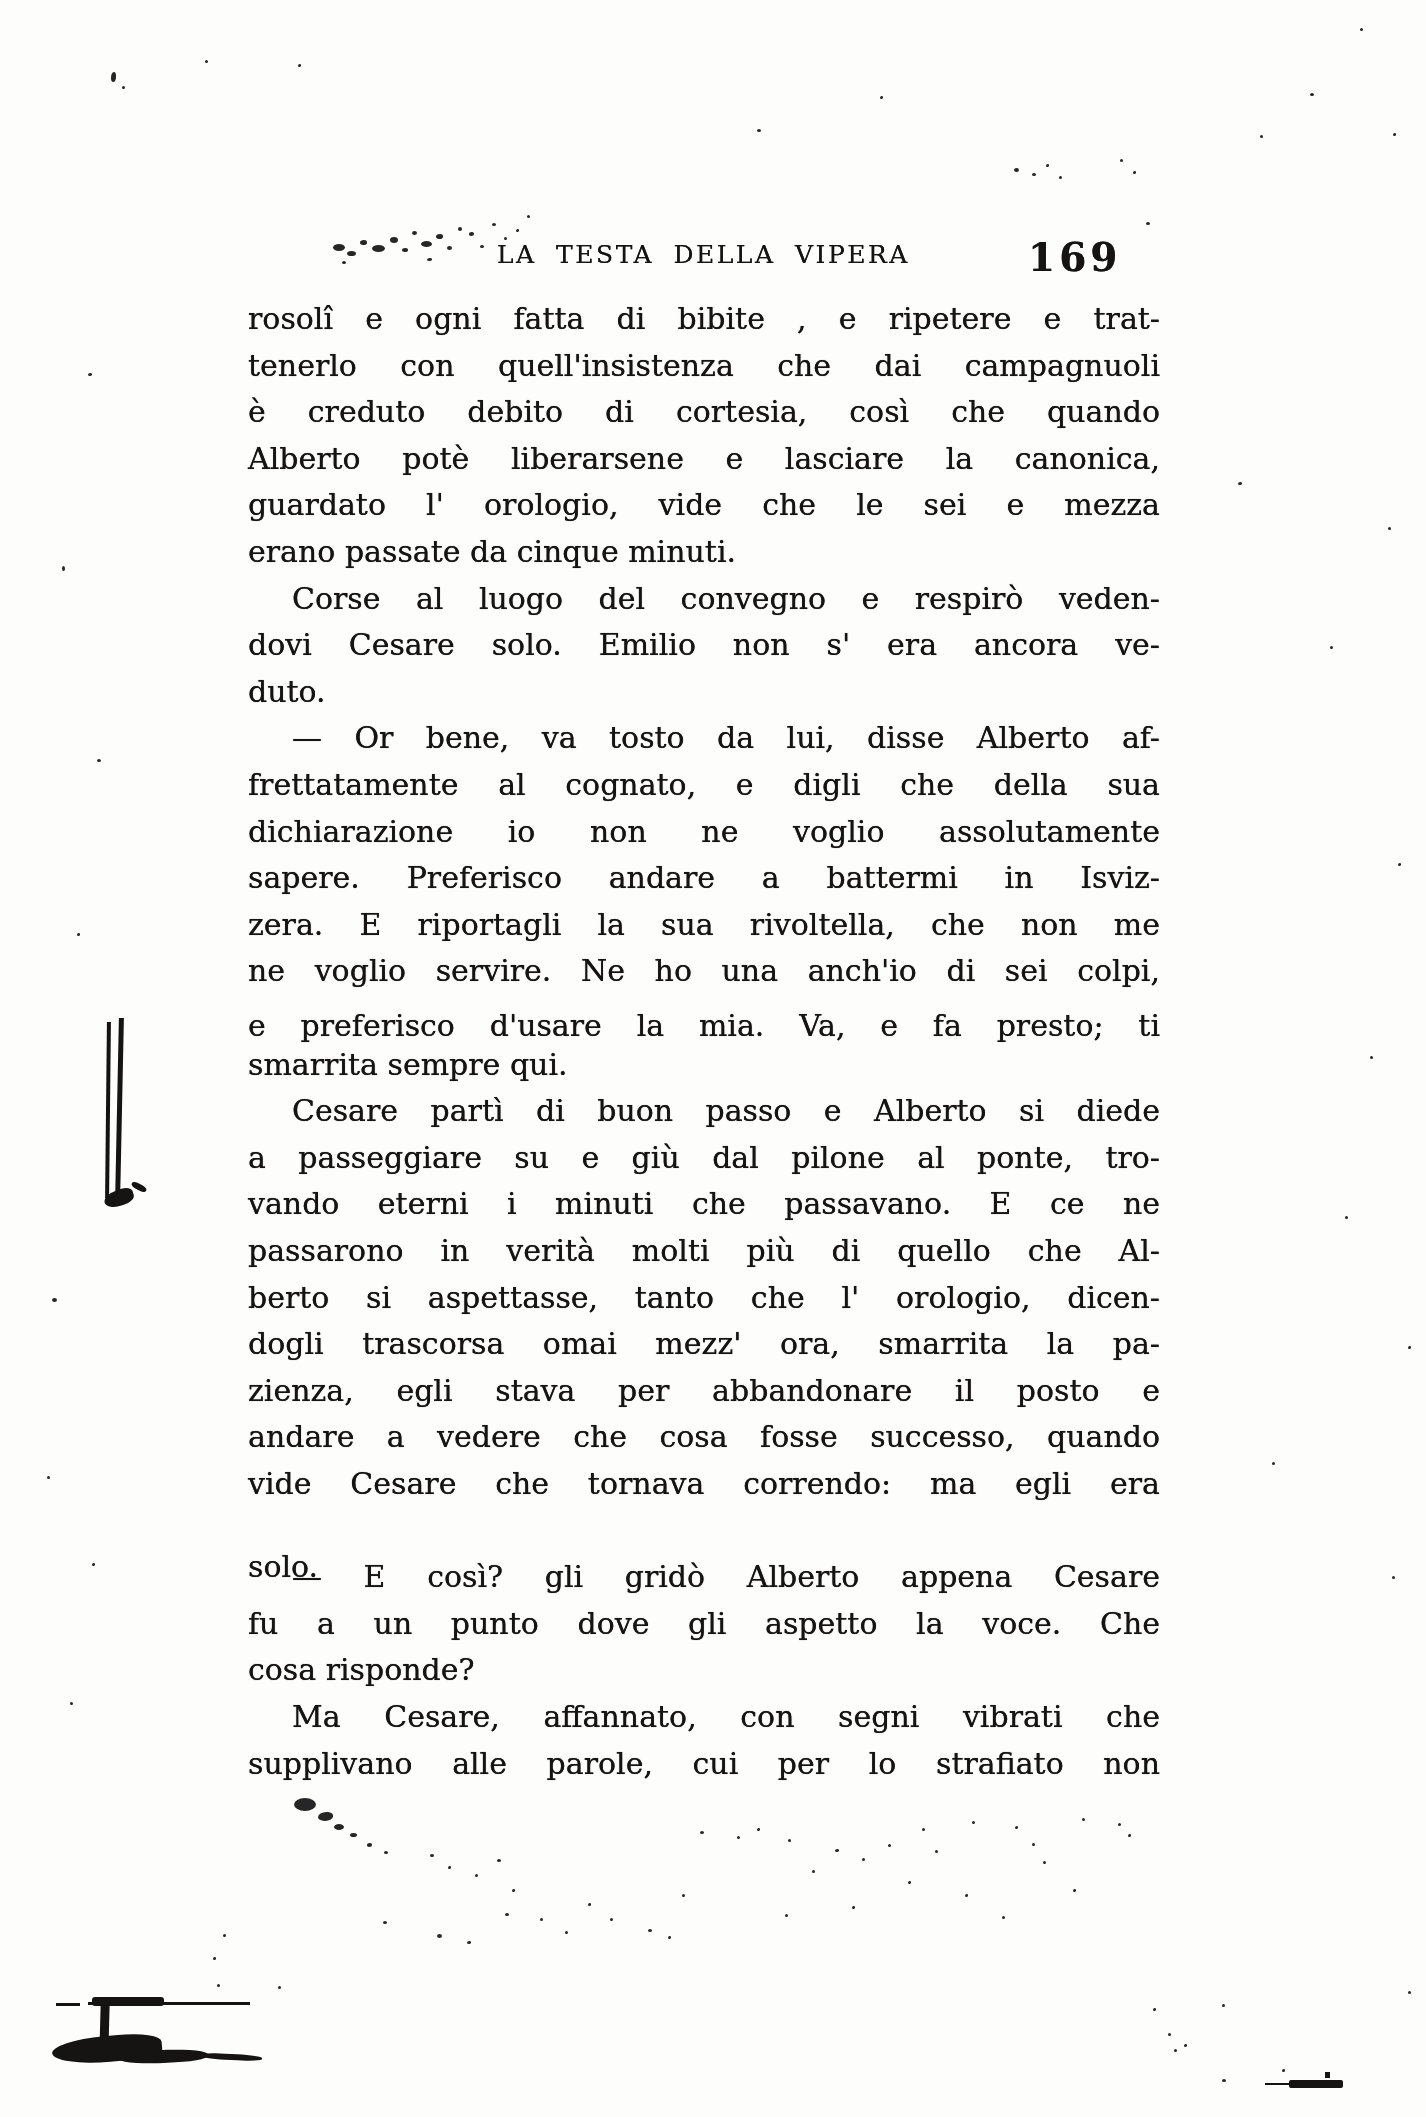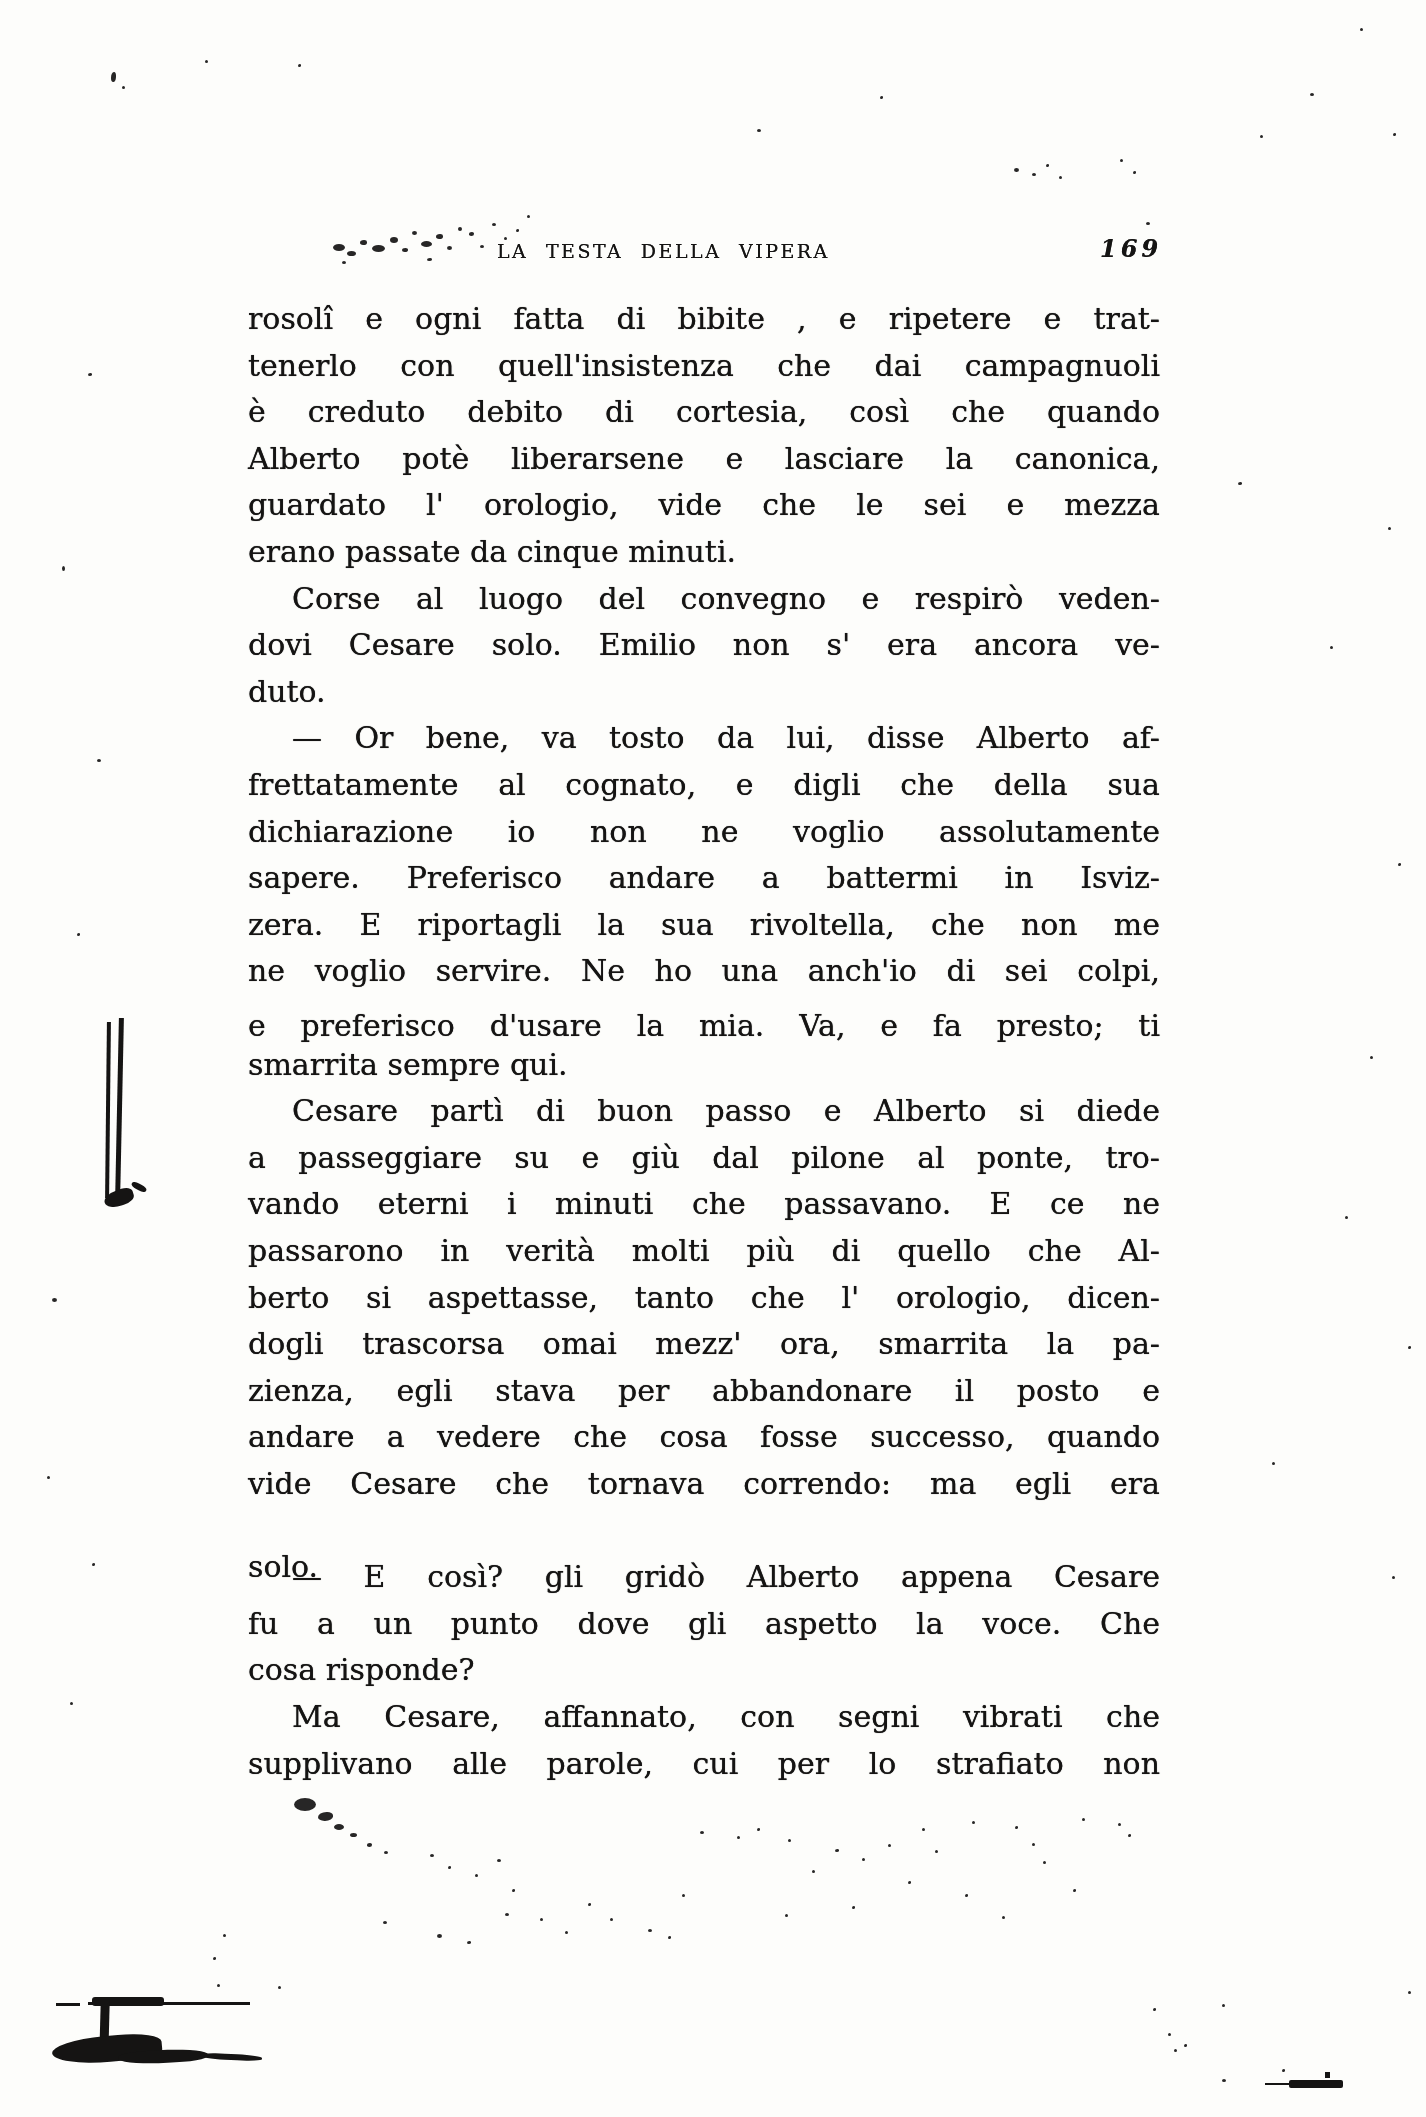--- a/index.html
+++ b/index.html
@@ -5,28 +5,28 @@
   :root { --ink:#151413; --paper:#fdfdfb; }
   html,body { margin:0; padding:0; background:#999; }
   .page {
     position:relative; width:1426px; height:2117px;
     background:var(--paper); overflow:hidden;
     font-family:"DejaVu Serif", serif; color:var(--ink);
   }
   
   .running-title {
     position:absolute; left:497px; top:240px;
-    font-size:19px; letter-spacing:2.5px; word-spacing:9px;
+    font-size:25px; letter-spacing:2.5px; word-spacing:9px;
     white-space:nowrap; color:var(--ink);
     text-shadow:0 0 0.6px rgba(10,10,10,.85);
   }
   .page-number {
-    position:absolute; left:1100px; top:234px;
-    font-size:24px; font-weight:bold; letter-spacing:4px;
-    color:var(--ink); text-shadow:0 0 0.5px rgba(10,10,10,.8);font-style:italic;
+    position:absolute; left:1028px; top:234px;
+    font-size:39px; font-weight:bold; letter-spacing:4px;
+    color:var(--ink); text-shadow:0 0 0.5px rgba(10,10,10,.8);
   }
   
   .textblock { position:absolute; left:0; top:0; right:0; bottom:0; }
   .line {
     position:absolute; left:248px; width:912px; height:47px;
     box-sizing:border-box; line-height:46.6px; font-size:30px;
     white-space:nowrap; overflow:visible;
     text-shadow:0 0 0.7px rgba(10,10,10,.9);
   }
   .line.j { white-space:normal; text-align:justify; text-align-last:justify; }

